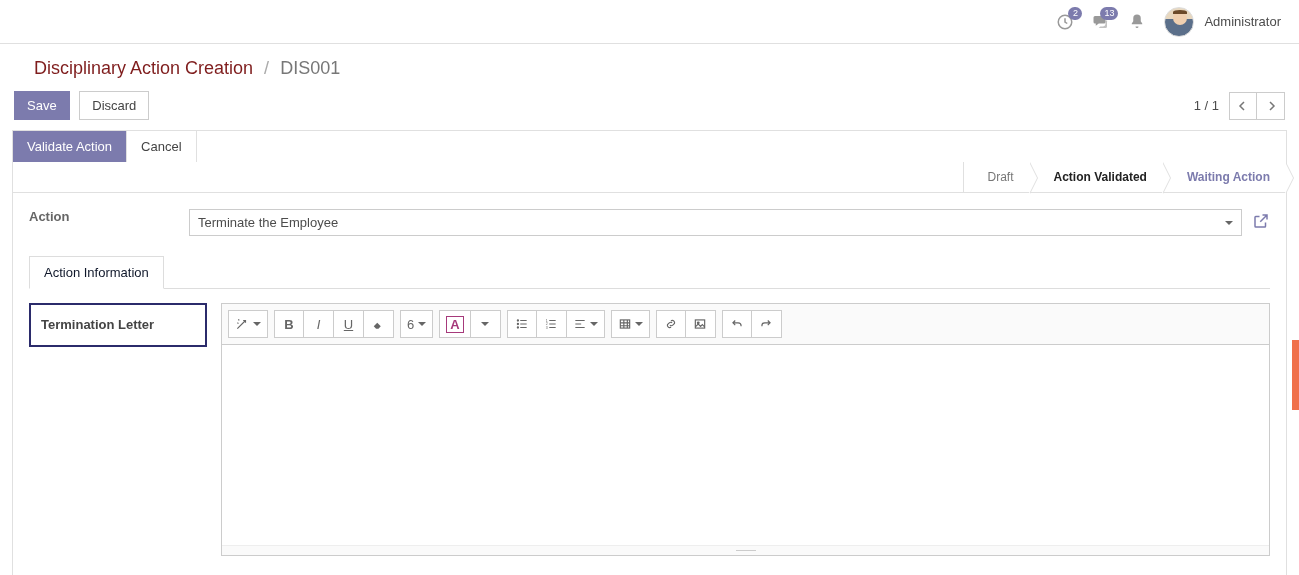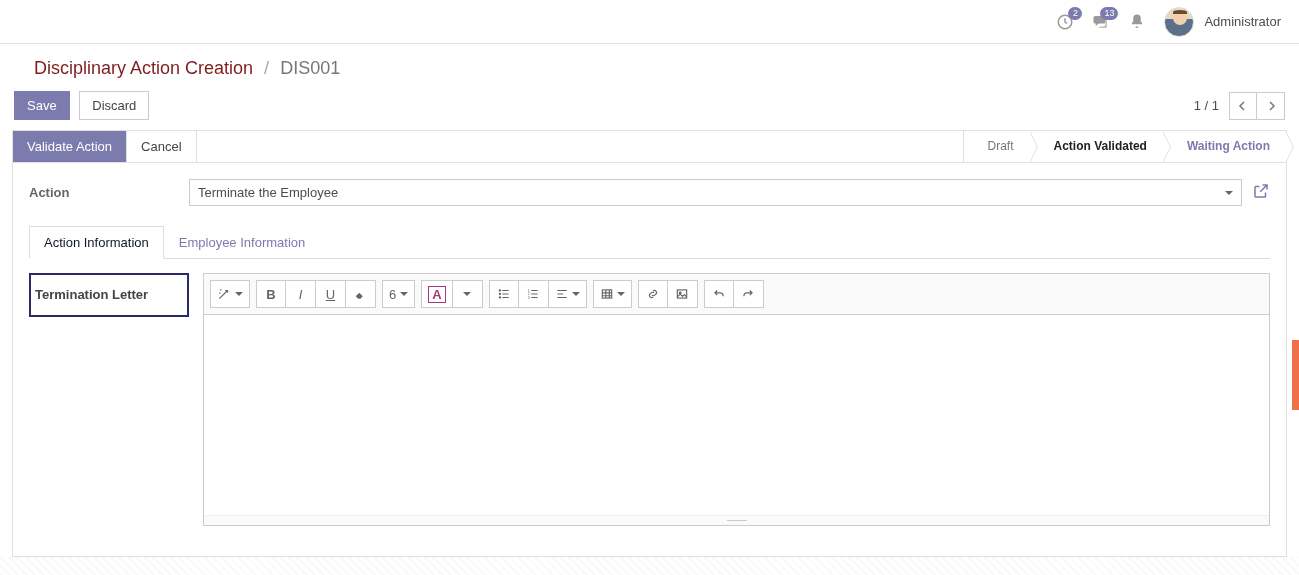--- a/index.html
+++ b/index.html
@@ -20,42 +20,42 @@
 .controls-row { display: flex; justify-content: space-between; align-items: center; padding: 4px 14px 10px 14px; }
 .btn { border: 1px solid #ccc; background: #fff; padding: 6px 12px; font-size: 13px; cursor: pointer; color: #444; }
 .btn-primary { background: #7c7bad; border-color: #7c7bad; color: #fff; }
 .btn + .btn { margin-left: 6px; }
 .paging { display: flex; align-items: center; gap: 10px; }
 .page-btns { display: flex; }
 .page-btn { border: 1px solid #ccc; width: 28px; height: 28px; display: flex; align-items: center; justify-content: center; cursor: pointer; background: #fff; }
 .page-btn + .page-btn { border-left: none; }
 .page-btn svg { width: 10px; height: 10px; stroke: #777; }
 .sheet-wrap { border: 1px solid #e0e0e0; margin: 0 12px; }
-.status-row { display: flex; border-bottom: 1px solid #e0e0e0; background: #fff; }
+.status-row { display: flex; border-bottom: 1px solid #e0e0e0; background: #fff; flex-direction: column; }
 .action-btns { display: flex; align-items: center; padding: 0; }
 .action-btns .btn { border: none; border-right: 1px solid #e0e0e0; border-radius: 0; padding: 8px 14px; margin: 0; }
 .status-steps { margin-left: auto; display: flex; }
 .step { position: relative; padding: 8px 16px 8px 24px; color: #777; font-size: 12px; }
 .step::after { content: ""; position: absolute; right: -7px; top: 0; width: 0; height: 0; border-top: 16px solid transparent; border-bottom: 16px solid transparent; border-left: 8px solid #fff; z-index: 2; }
 .step::before { content: ""; position: absolute; right: -8px; top: 0; width: 0; height: 0; border-top: 16px solid transparent; border-bottom: 16px solid transparent; border-left: 8px solid #e0e0e0; z-index: 1; }
 .step:first-child { border-left: 1px solid #e0e0e0; padding-left: 24px; }
 .step-active { color: #7c7bad; font-weight: bold; }
 .step-done { color: #222; font-weight: bold; }
 .sheet { padding: 16px; }
-.field-row { display: flex; align-items: center; margin-bottom: 20px; }
+.field-row { display: flex; margin-bottom: 20px; }
 .field-label { width: 160px; font-weight: bold; font-size: 13px; color: #666; }
 .field-input-wrap { flex: 1; display: flex; align-items: center; gap: 10px; }
 .select-input { flex: 1; border: 1px solid #ccc; padding: 5px 8px; display: flex; justify-content: space-between; align-items: center; background: #fff; }
 .ext-link { color: #7c7bad; cursor: pointer; }
 .ext-link svg { width: 18px; height: 18px; }
 .tabs { display: flex; border-bottom: 1px solid #ddd; }
 .tab { padding: 8px 14px; border: 1px solid transparent; cursor: pointer; color: #7c7bad; font-size: 13px; margin-bottom: -1px; }
 .tab-active { border: 1px solid #ddd; border-bottom-color: #fff; background: #fff; color: #0f172a; }
 .tab-content { padding: 14px 0; display: flex; gap: 14px; }
-.letter-tab-box { width: 160px; border: 2px solid #2b2b6b; padding: 12px 4px; text-align: left; font-weight: bold; font-size: 13px; color: #444; height: 44px; }
+.letter-tab-box { width: 178px; border: 2px solid #2b2b6b; padding: 12px 10px; text-align: left; font-weight: bold; font-size: 13px; color: #444; height: 44px; }
 .editor { flex: 1; border: 1px solid #ccc; }
 .toolbar { border-bottom: 1px solid #ccc; padding: 6px; display: flex; gap: 6px; background: #fafafa; }
 .tb-group { display: flex; }
 .tb-btn { border: 1px solid #ccc; background: #fff; min-width: 30px; height: 28px; display: flex; align-items: center; justify-content: center; cursor: pointer; padding: 0 6px; color: #666; font-size: 13px; }
 .tb-btn + .tb-btn { border-left: none; }
 .tb-btn svg { width: 14px; height: 14px; }
 .tb-btn.fsize { gap: 4px; }
 .editor-area { min-height: 200px; background: #fff; }
 .editor-handle { height: 10px; background: #fafafa; border-top: 1px solid #eee; display: flex; align-items: center; justify-content: center; }
 .editor-handle::before { content: ""; width: 20px; height: 2px; background: repeating-linear-gradient(#ccc, #ccc 1px, transparent 1px, transparent 2px); }
@@ -149,21 +149,20 @@
         <span class="ext-link">
           <svg viewBox="0 0 24 24" fill="none" stroke="#7c7bad" stroke-width="2">
                 <path d="M14 4h6v6M20 4l-9 9M18 14v5a1 1 0 01-1 1H5a1 1 0 01-1-1V7a1 1 0 011-1h5"></path>
               </svg>
         </span>
       </div>
     </div>
 
     <div class="tabs">
       <div class="tab tab-active">Action Information</div>
-      <div class="tab">Employee Information</div>
     </div>
 
     <div class="tab-content">
       <div class="letter-tab-box">Termination Letter</div>
       <div class="editor">
         <div class="toolbar">
           <div class="tb-group">
             <div class="tb-btn">
               <svg viewBox="0 0 24 24" fill="none" stroke="#666" stroke-width="2">
                     <path d="M4 20L18 6M14 6h4v4M6 4l1 2M4 10l2 1"></path>

